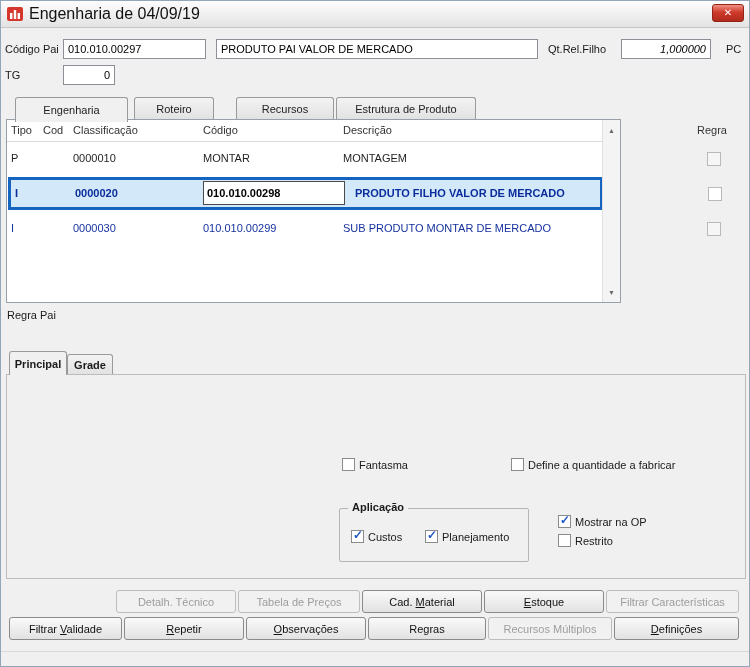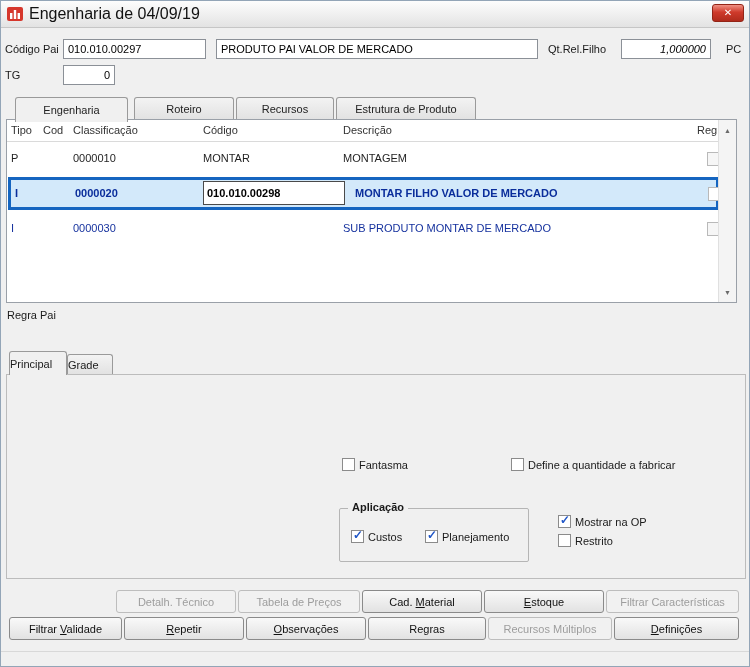--- a/index.html
+++ b/index.html
@@ -23,21 +23,21 @@
           display:flex;align-items:center;cursor:default;}
   .select-value{flex:1;padding:0 4px;white-space:nowrap;overflow:hidden;}
   .select-arrow{width:16px;align-self:stretch;background:linear-gradient(#f5f5f5,#d9d9d9);border-left:1px solid #b3b3b3;
                 display:flex;align-items:center;justify-content:center;font-size:6px;color:#333;}
   
   .tab{position:absolute;height:22px;background:linear-gradient(#f3f3f3,#e2e2e2);border:1px solid #9a9a9a;border-bottom:none;
        border-radius:3px 3px 0 0;box-sizing:border-box;display:flex;align-items:center;justify-content:center;
        z-index:2;cursor:pointer;color:#222;}
   .tab[data-active="true"]{height:25px;background:#f0f0f0;z-index:4;}
   
-  .table-panel{position:absolute;left:5px;top:118px;width:731px;height:184px;background:#fff;
+  .table-panel{position:absolute;left:5px;top:118px;width:615px;height:184px;background:#fff;
                border:1px solid #9aa0a8;box-sizing:border-box;z-index:3;}
   .thead{position:absolute;left:0;top:0;right:17px;height:21px;border-bottom:1px solid #dadada;background:#fff;}
   .th{position:absolute;top:0;line-height:21px;color:#333;white-space:nowrap;overflow:hidden;}
   .trow{position:absolute;left:0;right:17px;height:30px;cursor:default;}
   .td{position:absolute;top:0;line-height:30px;white-space:nowrap;overflow:hidden;}
   .row0{color:#1f1f1f;}
   .row2{color:#16329e;}
   .trow[data-selected="true"]{left:1px;height:33px;background:#d3e9fa;border:3px solid #1565c0;box-sizing:border-box;
                               color:#0a2d9b;font-weight:bold;}
   .trow[data-selected="true"] .td{line-height:26px;}
@@ -47,21 +47,21 @@
   .trow[data-selected="true"] .rowcheck{top:7px;left:697px;background:#fff;}
   .vscroll{position:absolute;right:0;top:0;bottom:0;width:17px;background:#f4f4f4;border-left:1px solid #e0e0e0;}
   .scroll-btn{position:absolute;left:0;width:17px;height:16px;border:none;background:transparent;color:#6a6a6a;
               font-size:7px;padding:0;cursor:pointer;font-family:inherit;}
   .scroll-up{top:2px;} .scroll-down{bottom:2px;}
   
   .panel{position:absolute;left:5px;top:373px;width:740px;height:205px;border:1px solid #bcbcbc;box-sizing:border-box;
          background:#f0f0f0;z-index:1;}
   .tab2{position:absolute;height:20px;top:353px;background:linear-gradient(#f3f3f3,#e2e2e2);border:1px solid #9a9a9a;
         border-bottom:none;border-radius:3px 3px 0 0;box-sizing:border-box;display:flex;align-items:center;
-        z-index:2;cursor:pointer;}
+        justify-content:center;z-index:2;cursor:pointer;font-weight:bold;}
   .tab2[data-active="true"]{top:350px;height:24px;background:#f0f0f0;z-index:3;}
   .blue{color:#1a1acb;}
   .checkbox{position:absolute;display:flex;align-items:center;gap:4px;cursor:pointer;white-space:nowrap;z-index:5;}
   .cb-box{width:13px;height:13px;background:#fff;border:1px solid #8b8b8b;box-sizing:border-box;position:relative;flex:0 0 13px;}
   .checkbox[data-checked="true"] .cb-box::after{content:"✓";position:absolute;left:1px;top:-3px;font-size:12px;
         font-weight:bold;color:#2056c7;}
   .groupbox{position:absolute;border:1px solid #b5b5b5;border-radius:2px;z-index:4;}
   .groupbox-label{position:absolute;top:-8px;left:8px;background:#f0f0f0;padding:0 4px;font-weight:bold;}
   .hint{position:absolute;color:#1a1acb;white-space:nowrap;}
   
@@ -93,21 +93,21 @@
   <input class="input" style="left: 215px; top: 38px; width: 322px;" value="PRODUTO PAI VALOR DE MERCADO">
   <span class="lbl" style="left:547px;top:42px">Qt.Rel.Filho</span>
   <input class="input right" style="left: 620px; top: 38px; width: 90px; font-style: italic;" value="1,000000">
   <span class="lbl" style="left:725px;top:42px">PC</span>
   <span class="lbl" style="left:4px;top:68px">TG</span>
   <input class="input right" style="left: 62px; top: 64px; width: 52px;" value="0">
 
   <div class="tab" style="left:14px;top:96px;width:113px" data-active="true">
       <span>Engenharia</span>
     </div>
-  <div class="tab" style="left:133px;top:96px;width:100px" data-active="false">
+  <div class="tab" style="left:133px;top:96px;width:80px" data-active="false">
       <span>Roteiro</span>
     </div>
   <div class="tab" style="left:235px;top:96px;width:98px" data-active="false">
       <span>Recursos</span>
     </div>
   <div class="tab" style="left:335px;top:96px;width:140px" data-active="false">
       <span>Estrutura de Produto</span>
     </div>
 
   <div class="table-panel">
@@ -127,28 +127,29 @@
       <span class="td" style="left:196px;width:138px">MONTAR</span>
       <span class="td" style="left:336px;width:350px">MONTAGEM</span>
       <span class="rowcheck" data-checked="false"></span>
     </div>
 
     <div class="trow" style="top:57px" data-selected="true">
       <span class="td" style="left:4px;width:30px">I</span>
       <span class="td" style="left:36px;width:28px"></span>
       <span class="td" style="left:64px;width:128px">0000020</span>
       <span class="td editcell" style="left:192px;width:142px">010.010.00298</span>
-      <span class="td" style="left:344px;width:340px">MONTAR FILHO VALOR DE MERCADO</span>
+      <span class="td" style="left:344px;width:340px">PRODUTO FILHO VALOR DE MERCADO</span>
       <span class="rowcheck" data-checked="false"></span>
     </div>
 
     <div class="trow row2" style="top:93px" data-selected="false">
       <span class="td" style="left:4px;width:30px">I</span>
       <span class="td" style="left:36px;width:28px"></span>
       <span class="td" style="left:66px;width:128px">0000030</span>
+      <span class="td" style="left:196px;width:138px">010.010.00299</span>
       <span class="td" style="left:336px;width:350px">SUB PRODUTO MONTAR DE MERCADO</span>
       <span class="rowcheck" data-checked="false"></span>
     </div>
 
     <div class="vscroll">
       <button class="scroll-btn scroll-up">▲</button>
       <button class="scroll-btn scroll-down">▼</button>
     </div>
   </div>
 

